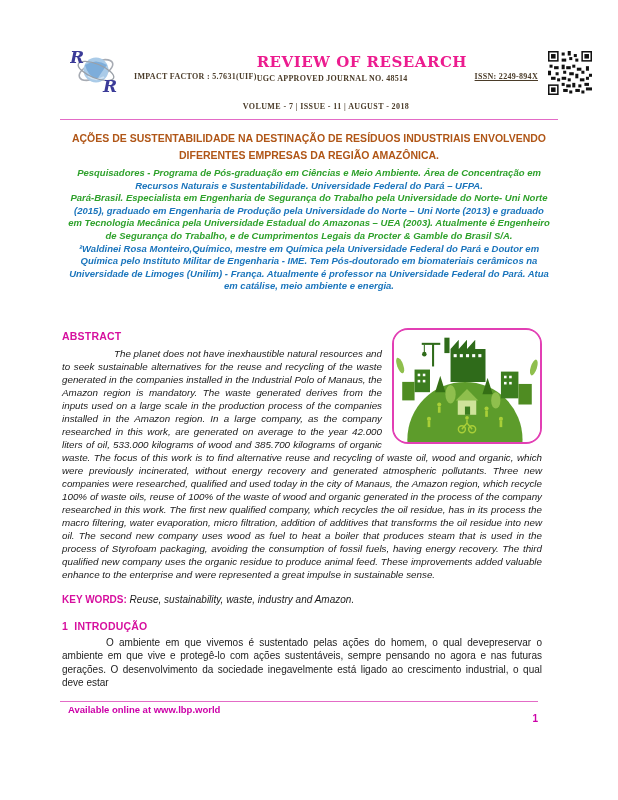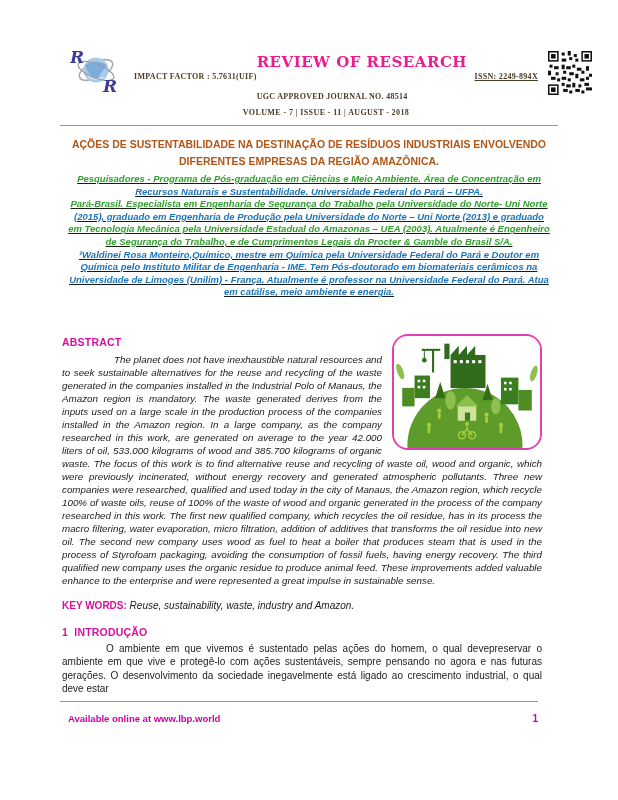--- a/index.html
+++ b/index.html
@@ -14,42 +14,42 @@
   }
   .logo{width:52px;height:48px;flex:0 0 auto;margin-top:0;}
   .hdr-left{
     flex:0 0 auto;margin:26px 0 0 12px;
     font:bold 8px "Liberation Serif",serif;color:#4a3b28;letter-spacing:.3px;
   }
   .hdr-center{flex:1 1 auto;text-align:left;margin-top:7px;}
   .journal-title{
     font:bold 15px "DejaVu Serif",serif;color:#ec1c8f;letter-spacing:.5px;
   }
-  .ugc{font:bold 8px "Liberation Serif",serif;color:#4a3b28;margin-top:21px;letter-spacing:.3px;}
+  .ugc{font:bold 8px "Liberation Serif",serif;color:#4a3b28;margin-top:3px;letter-spacing:.3px;}
   .hdr-issn{
     flex:0 0 auto;margin:26px 10px 0 4px;
     font:bold 8px "Liberation Serif",serif;color:#4a3b28;letter-spacing:.3px;text-decoration:underline;
   }
   .qr{width:44px;height:44px;flex:0 0 auto;margin-top:5px;}
   .volume-line{
     text-align:center;font:bold 8px "Liberation Serif",serif;color:#4a3b28;
     letter-spacing:.4px;margin-top:7px;padding-left:34px;
   }
   .rule{border:0;border-top:1px solid #e36bc6;margin:8px 60px 0 60px;}
   
   .article-title{
     margin-top:10px;text-align:center;
     font:bold 10.5px "Liberation Sans",sans-serif;color:#b05617;line-height:17px;
   }
   .authors{
     margin-top:15px;text-align:center;
     font:italic bold 10px "Liberation Sans",sans-serif;color:#ec1c8f;
   }
   
-  .affiliations{margin-top:3px;text-decoration:underline;}
+  .affiliations{margin-top:3px;}
   .affil-line{
     text-align:center;white-space:nowrap;
     font:italic bold 9.5px "Liberation Sans",sans-serif;line-height:12.6px;color:#1b75bc;
   }
   .affil-line[data-tone="green"]{color:#2fa12c;}
   
   .body-col{padding:0 76px 0 62px;}
   .abstract-block{margin-top:37px;}
   .figure-frame{
     float:right;width:146px;height:112px;margin:-2px 0 6px 10px;
@@ -71,21 +71,21 @@
     margin-top:14px;font:bold 10.5px "Liberation Sans",sans-serif;color:#d60f9e;
     white-space:pre;letter-spacing:.2px;
   }
   .intro-text{
     margin-top:4px;text-align:justify;text-indent:44px;
     font:10px "Liberation Sans",sans-serif;line-height:13.5px;color:#222;
   }
   
   .footer{position:absolute;left:60px;top:701px;width:478px;}
   .footer-rule{border:0;border-top:1px solid #e36bc6;margin:0;}
-  .footer-row{display:flex;justify-content:space-between;align-items:flex-end;}
+  .footer-row{display:flex;justify-content:space-between;align-items:flex-start;}
   .footer-link{
     margin:2px 0 0 8px;font:bold 9.5px "Liberation Sans",sans-serif;color:#cc00a8;
     text-decoration:none;
   }
   .page-number{margin-top:11px;font:bold 10px "Liberation Sans",sans-serif;color:#cc00a8;}
 </style>
 </head>
 <body>
 
 <div class="page">

